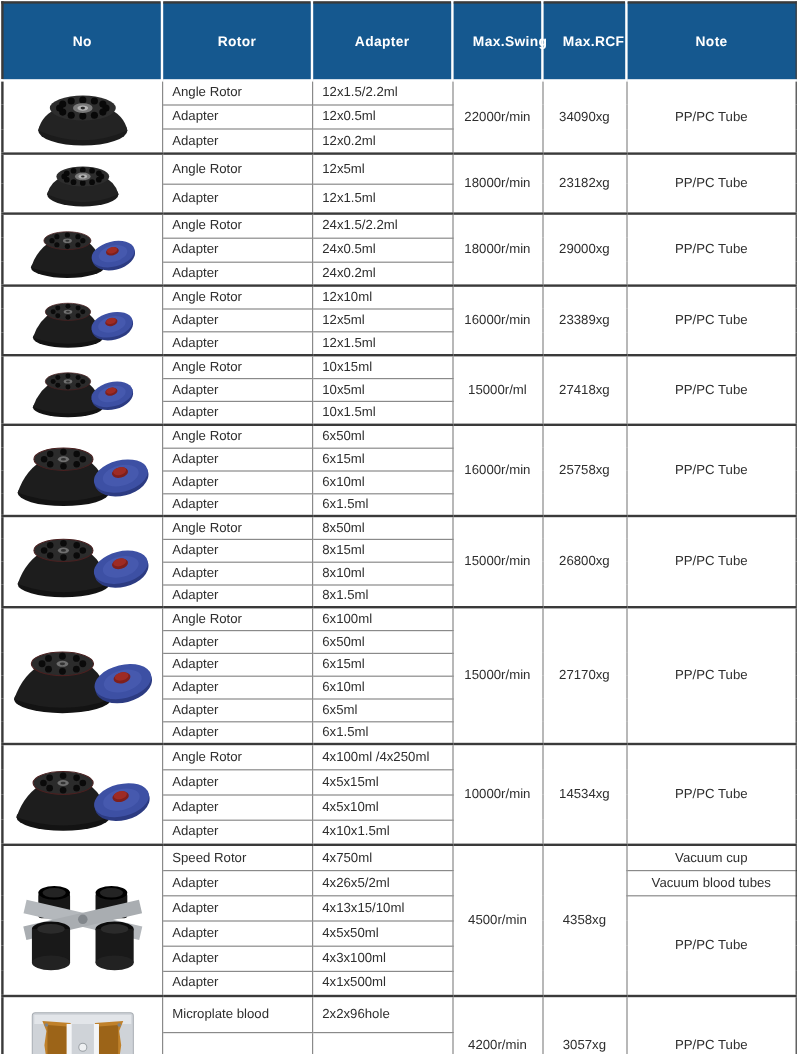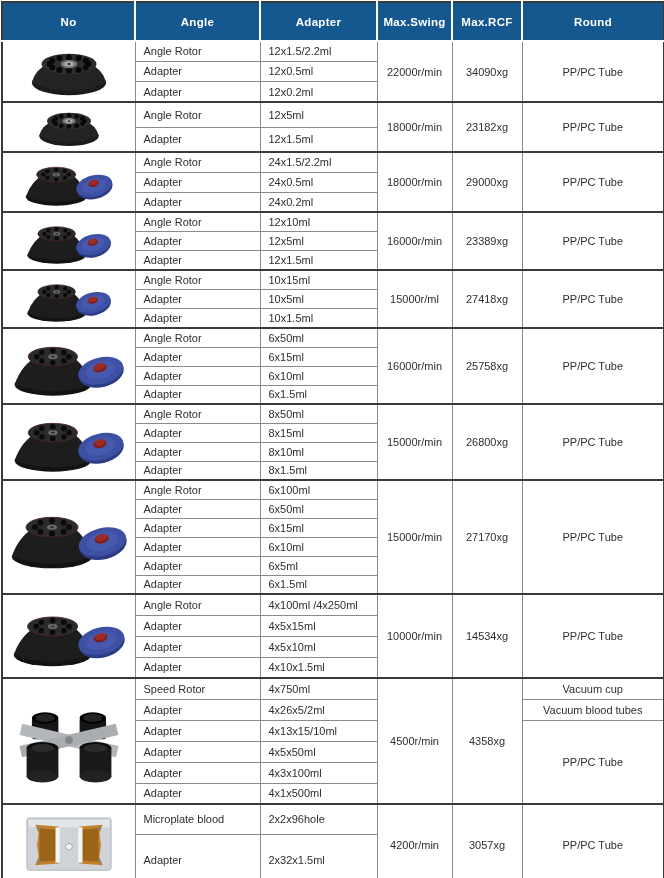--- a/index.html
+++ b/index.html
@@ -6,21 +6,21 @@
   body { font-family:"Liberation Sans", sans-serif; color:#2e2e2e; }
   .wrap { width:664px; margin:0 auto; padding:1px; box-sizing:border-box; }
 
   table.spec { border-collapse:collapse; table-layout:fixed; width:662px; border:2px solid #3a3a3a; }
   col.c-no{width:133px}  col.c-rotor{width:125px} col.c-cap{width:117px}
   col.c-spd{width:75px}  col.c-rcf{width:70px}   col.c-note{width:142px}
 
   thead th {
     background:#15588f; color:#ffffff; font-size:11.5px; font-weight:bold;
     letter-spacing:.3px; height:31px; border:2px solid #ffffff; border-top:none;
-    padding:3px; text-align:center;
+    padding:16px; text-align:center;
   }
   thead th:first-child{ border-left:none; }
   thead th:last-child{ border-right:none; }
 
   td { border:1px solid #8a8a8a; font-size:11px; padding:0 4px; overflow:hidden; }
   td.lt { text-align:left; padding-left:8px; }
   td.ct { text-align:center; }
   tr.gt > td { border-top:2px solid #3a3a3a; }
 
   td.img { text-align:center; vertical-align:middle; padding:2px; }
@@ -126,25 +126,25 @@
     <col class="c-no">
         <col class="c-rotor">
         <col class="c-cap">
     <col class="c-spd">
         <col class="c-rcf">
         <col class="c-note">
   </colgroup>
   <thead>
     <tr>
       <th>No</th>
-      <th>Angle</th>
+      <th>Rotor</th>
       <th>Adapter</th>
       <th>Max.Swing</th>
       <th>Max.RCF</th>
-      <th>Round</th>
+      <th>Note</th>
     </tr>
   </thead>
   <tbody>
 
     <tr class="gt h20">
       <td class="img" rowspan="3">
         <svg width="92" height="55" viewBox="0 0 120 74">
               <use href="#svg-angle-rotor"></use>
             </svg>
       </td>

